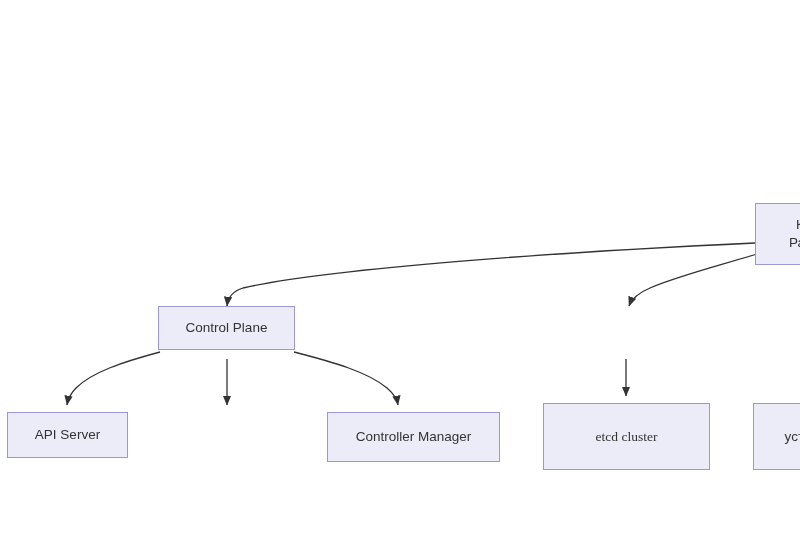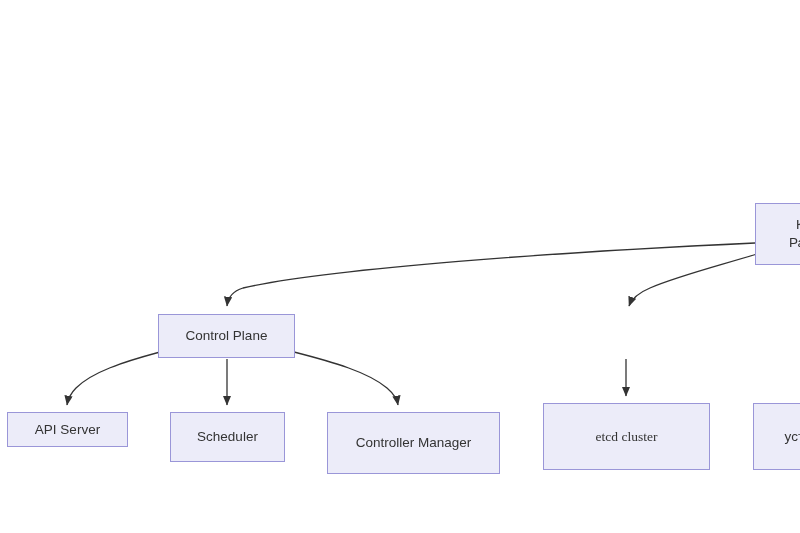--- a/index.html
+++ b/index.html
@@ -72,34 +72,31 @@
     <path d="M 294,352 C 333,362 368,372 387,388 C 394,394 397,399 398,405" fill="none" stroke="#333333" stroke-width="1.3" marker-end="url(#arrowhead)"></path>
 
     <path d="M 626,359 L 626,396" fill="none" stroke="#333333" stroke-width="1.3" marker-end="url(#arrowhead)"></path>
   </svg>
 
   <div class="node" style="left:755px; top:203px; width:90px; height:62px;">
     <span class="line">К</span>
     <span class="line">Раз</span>
   </div>
 
-  <div class="node" style="left:158px; top:314px; width:137px; height:44px;">
+  <div class="node" style="left:158px; top:306px; width:137px; height:44px;">
     <span class="line">Control Plane</span>
   </div>
 
 
-  <div class="node" style="left:7px; top:412px; width:121px; height:35px;">
+  <div class="node" style="left:7px; top:412px; width:121px; height:46px;">
     <span class="line">API Server</span>
   </div>
 
-  <div class="node" style="left:170px; top:412px; width:115px; height:50px;">
-    <span class="line">Scheduler</span>
-  </div>
 
-  <div class="node" style="left:327px; top:412px; width:173px; height:62px;">
+  <div class="node" style="left:327px; top:412px; width:173px; height:50px;">
     <span class="line">Controller Manager</span>
   </div>
 
   <div class="node" style="left:543px; top:403px; width:167px; height:67px;font-family:Liberation Serif, serif;">
     <span class="line">etcd cluster</span>
   </div>
 
   <div class="node" style="left:753px; top:403px; width:90px; height:67px;">
     <span class="line">уста</span>
   </div>

